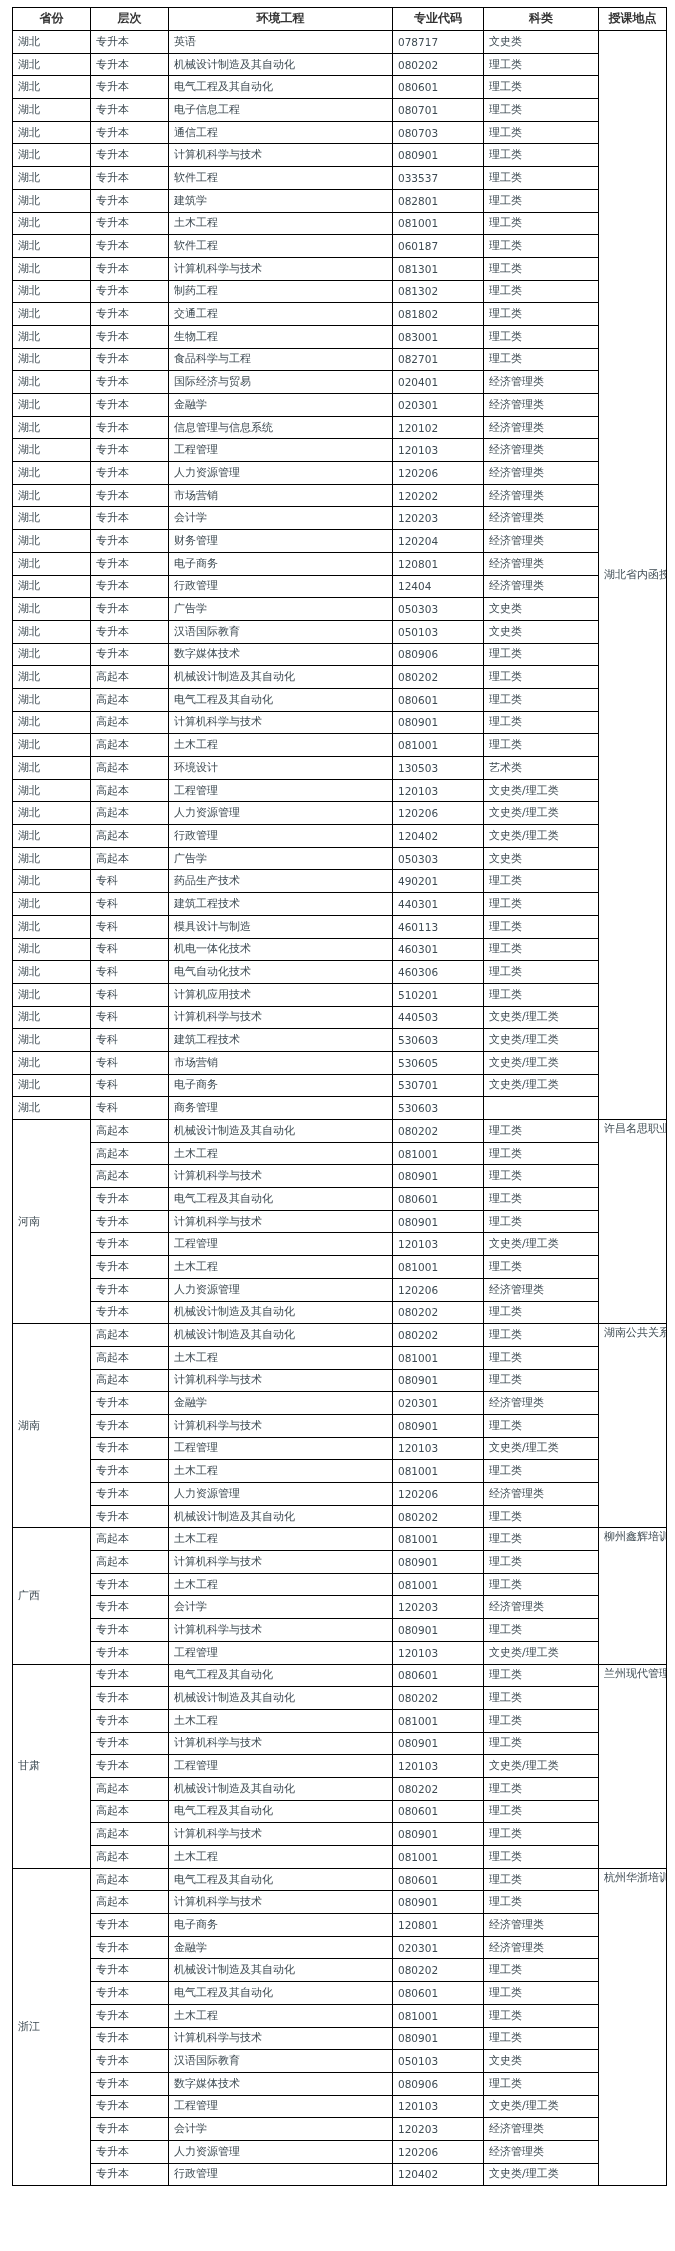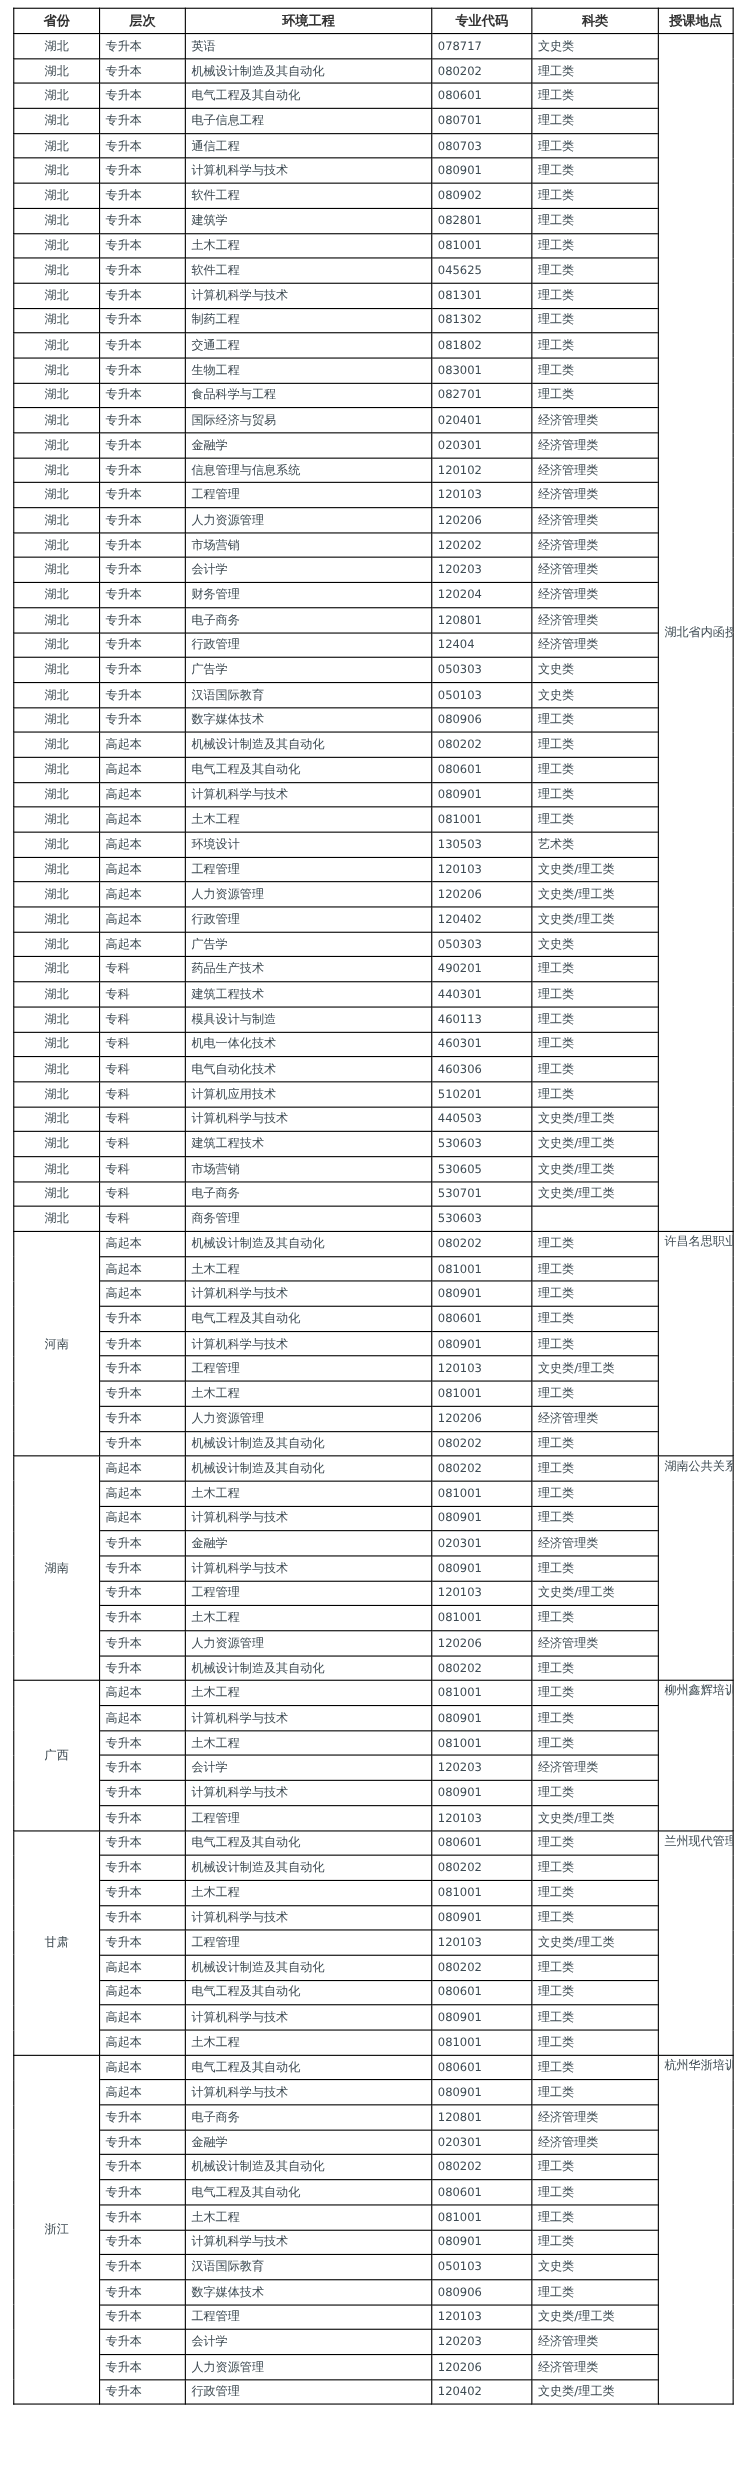--- a/index.html
+++ b/index.html
@@ -15,23 +15,23 @@
   table.majors th, table.majors td {
     border: 1px solid #000;
     height: 21.7px;
     padding: 0 5px;
     white-space: nowrap;
     overflow: hidden;
     line-height: 14px;
   }
   table.majors th {
     font-weight: bold; text-align: center; color: #333;
-    font-size: 12px; height: 22px;
+    font-size: 12px; height: 22px; font-family: Liberation Mono, monospace;
   }
-  td.c-prov { text-align: center; }
+  td.c-prov { text-align: left; }
   td.c-loc { text-align: center; white-space: normal; line-height: 22px; font-size: 11px; padding: 0 2px; vertical-align: middle; }
   td.c-code { font-size: 10.5px; }
   col.w-prov { width: 78px; }
   col.w-level { width: 78px; }
   col.w-name { width: 224px; }
   col.w-code { width: 91px; }
   col.w-cat { width: 115px; }
   col.w-loc { width: 68px; }
 </style>
 </head>
@@ -97,42 +97,42 @@
         <td class="c-prov">湖北</td>
         <td class="c-level">专升本</td>
         <td class="c-name">计算机科学与技术</td>
         <td class="c-code">080901</td>
         <td class="c-cat">理工类</td>
       </tr>
       <tr>
         <td class="c-prov">湖北</td>
         <td class="c-level">专升本</td>
         <td class="c-name">软件工程</td>
-        <td class="c-code">080902</td>
+        <td class="c-code">033537</td>
         <td class="c-cat">理工类</td>
       </tr>
       <tr>
         <td class="c-prov">湖北</td>
         <td class="c-level">专升本</td>
         <td class="c-name">建筑学</td>
         <td class="c-code">082801</td>
         <td class="c-cat">理工类</td>
       </tr>
       <tr>
         <td class="c-prov">湖北</td>
         <td class="c-level">专升本</td>
         <td class="c-name">土木工程</td>
         <td class="c-code">081001</td>
         <td class="c-cat">理工类</td>
       </tr>
       <tr>
         <td class="c-prov">湖北</td>
         <td class="c-level">专升本</td>
         <td class="c-name">软件工程</td>
-        <td class="c-code">045625</td>
+        <td class="c-code">060187</td>
         <td class="c-cat">理工类</td>
       </tr>
       <tr>
         <td class="c-prov">湖北</td>
         <td class="c-level">专升本</td>
         <td class="c-name">计算机科学与技术</td>
         <td class="c-code">081301</td>
         <td class="c-cat">理工类</td>
       </tr>
       <tr>

